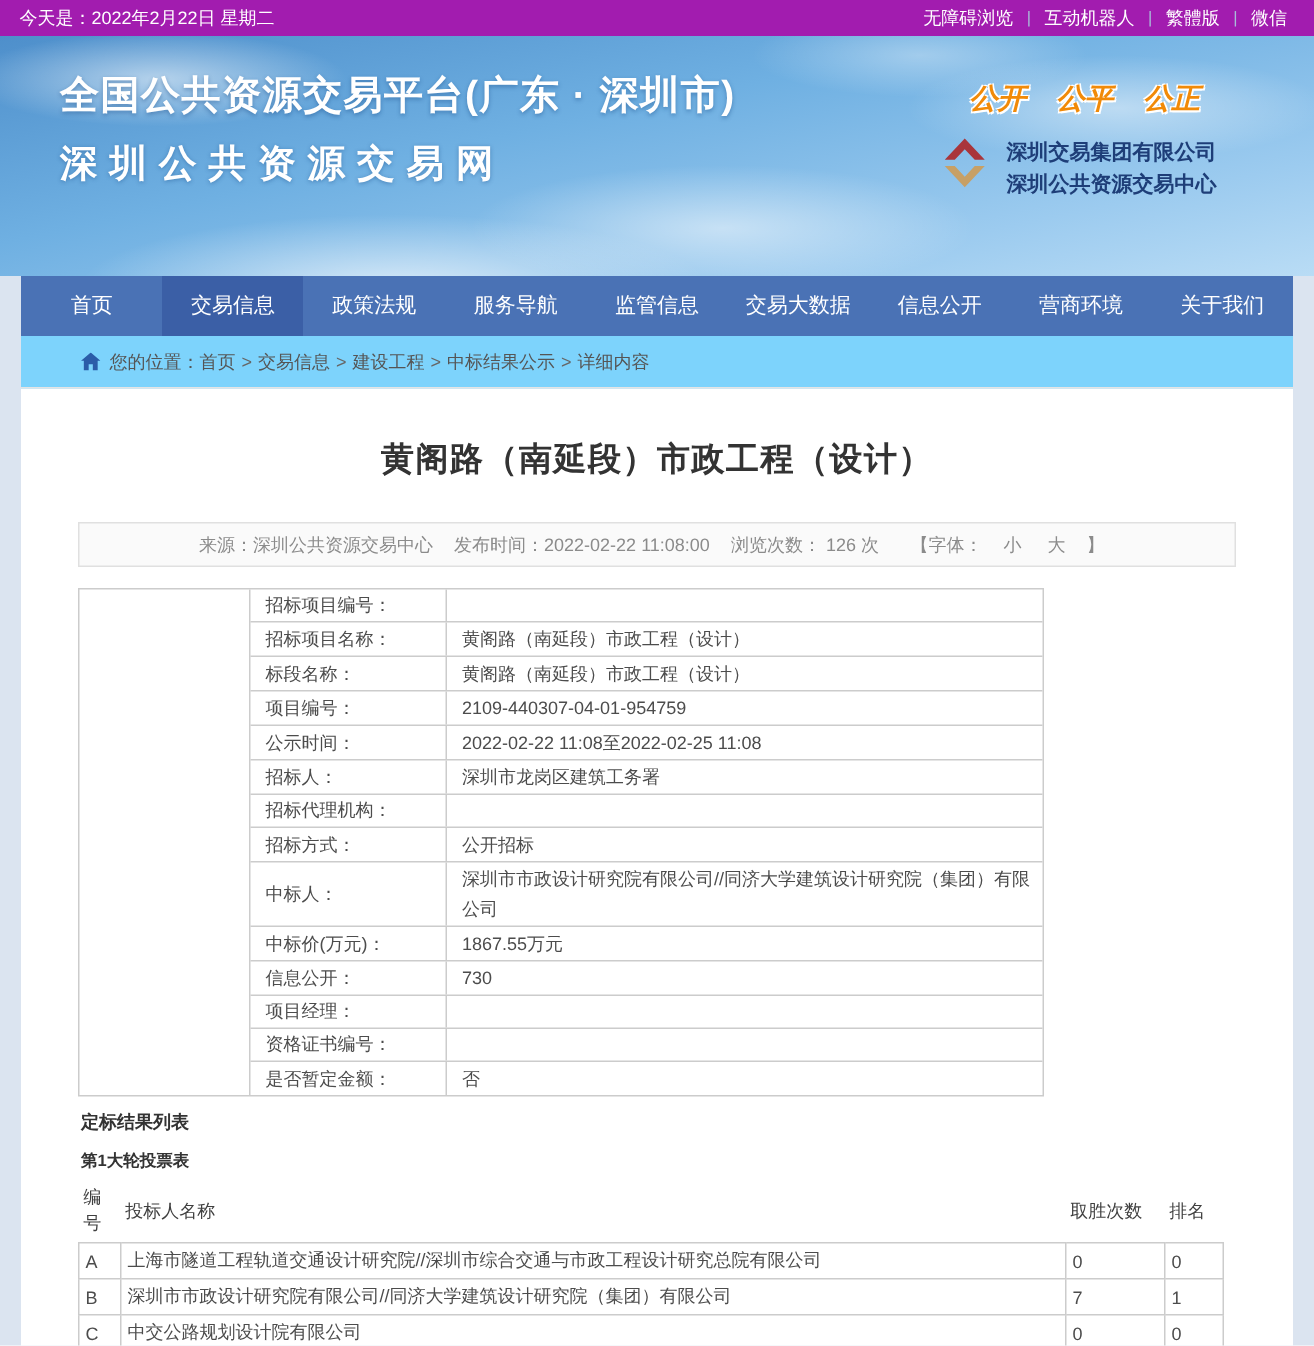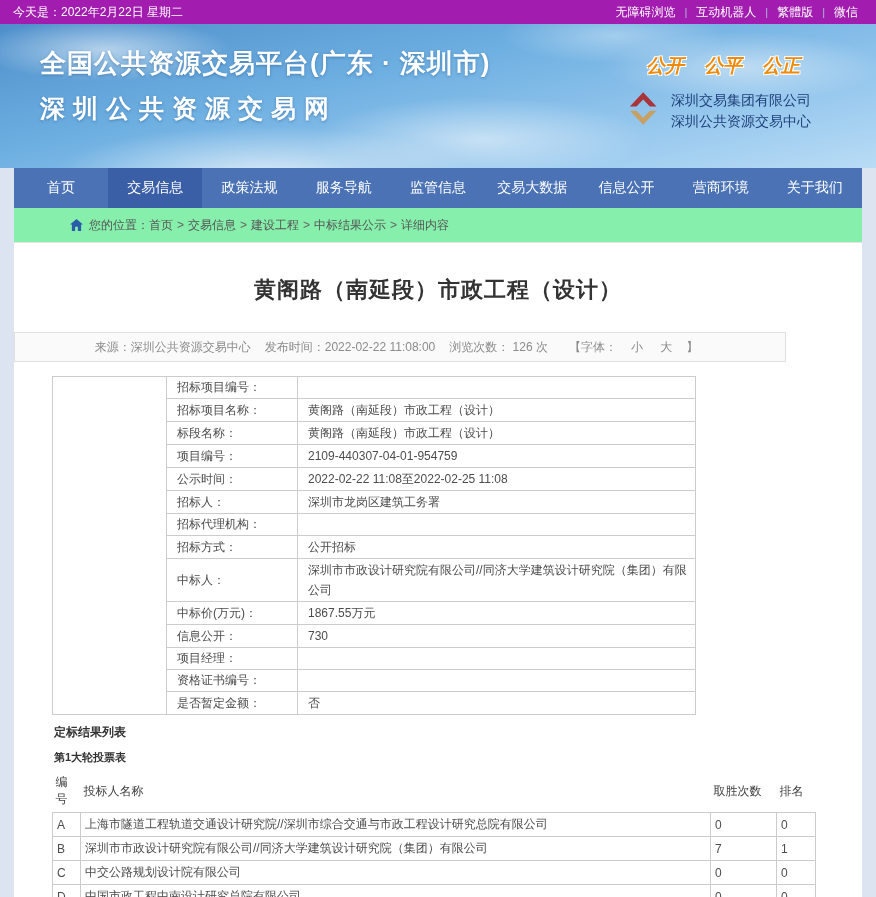--- a/index.html
+++ b/index.html
@@ -8,59 +8,59 @@
   a { text-decoration:none; }
 
   
   .topbar { height:24px; background:#a21caf; display:flex; justify-content:space-between;
             align-items:center; padding:0 13px; font-size:12px; color:#fff; }
   .topbar-links { display:flex; align-items:center; }
   .topbar-links a { color:#fff; margin:0 5px; }
   .tsep { color:#a9bcd8; margin:0 4px; font-size:11px; }
 
   
-  .banner { height:144px; position:relative; overflow:hidden;
+  .banner { height:160px; position:relative; overflow:hidden;
             background:linear-gradient(168deg,#4e8fcb 0%,#6fb0e2 40%,#9ccbef 78%,#b9dcf5 100%); }
   .banner::before { content:""; position:absolute; inset:0;
      background:
        radial-gradient(ellipse 180px 45px at 12% 18%, rgba(255,255,255,.55), transparent 70%),
        radial-gradient(ellipse 240px 60px at 55% 80%, rgba(255,255,255,.50), transparent 70%),
        radial-gradient(ellipse 200px 50px at 85% 30%, rgba(255,255,255,.45), transparent 70%),
        radial-gradient(ellipse 300px 70px at 30% 105%, rgba(255,255,255,.65), transparent 70%),
        radial-gradient(ellipse 160px 40px at 70% 8%, rgba(255,255,255,.35), transparent 70%);
   }
   .banner-inner { position:relative; display:flex; justify-content:space-between; padding:0 24px 0 40px; }
   .banner-titles { margin-top:22px; color:#fff; text-shadow:0 1px 3px rgba(25,75,135,.45); }
   .banner-line1 { font-size:26px; font-weight:bold; letter-spacing:1px; }
   .banner-line2 { font-size:25px; font-weight:bold; letter-spacing:8px; margin-top:11px; }
   .banner-right { margin-top:29px; width:228px; }
   .slogan { display:flex; gap:20px; padding-left:22px; color:#f18a08; font-size:19px;
             font-weight:bold; font-style:italic;
             text-shadow:1px 1px 0 #fff,-1px 1px 0 #fff,1px -1px 0 #fff,-1px -1px 0 #fff; }
   .org-row { display:flex; align-items:center; gap:7px; margin-top:9px; }
-  .org-names { color:#1e3e78; font-weight:normal; font-size:14px; line-height:1.5; }
+  .org-names { color:#1e3e78; font-weight:bold; font-size:14px; line-height:1.5; }
 
   
   .shell { width:848px; margin:0 14px; background:#fff; min-height:745px; }
   .nav { height:40px; background:#4a72b5; display:flex; }
   .nav-item { flex:1; display:flex; align-items:center; justify-content:center;
               color:#fff; font-size:14px; cursor:pointer; }
   .nav-item.active { background:#3b5fa6; }
 
   
-  .breadcrumb { height:35px; display:flex; align-items:center; padding-left:56px;
-                font-size:12px; color:#555; border-bottom:1px solid #e4e4e4; background:#86efac; }
+  .breadcrumb { height:35px; display:flex; align-items:center; padding-left:40px;
+                font-size:12px; color:#555; border-bottom:1px solid #e4e4e4; background:#7dd3fc; }
   .breadcrumb a { color:#555; }
   .bsep { margin:0 4px; color:#666; }
   .home-ic { margin-right:6px; display:inline-flex; }
 
   
   .article-title { text-align:center; font-size:22px; font-weight:bold; color:#333;
                    padding:32px 0 27px; letter-spacing:1px; }
-  .meta-box { width:772px; height:30px; background:#fafafa;
+  .meta-box { width:772px; margin-left:38px; height:30px; background:#fafafa;
               border:1px solid #e0e0e0; display:flex; align-items:center; justify-content:center;
               font-size:12px; color:#8b8b8b; }
   .meta-box span { margin:0 7px; }
   .font-ctl { color:#8b8b8b; cursor:pointer; }
 
   
   .detail-box { width:644px; margin:14px 0 0 38px; border:1px solid #ccc; display:flex; }
   .detail-gutter { width:114px; border-right:1px solid #ccc; }
   .detail-rows { flex:1; }
   .drow { display:flex; border-bottom:1px solid #ccc; min-height:22px; }

